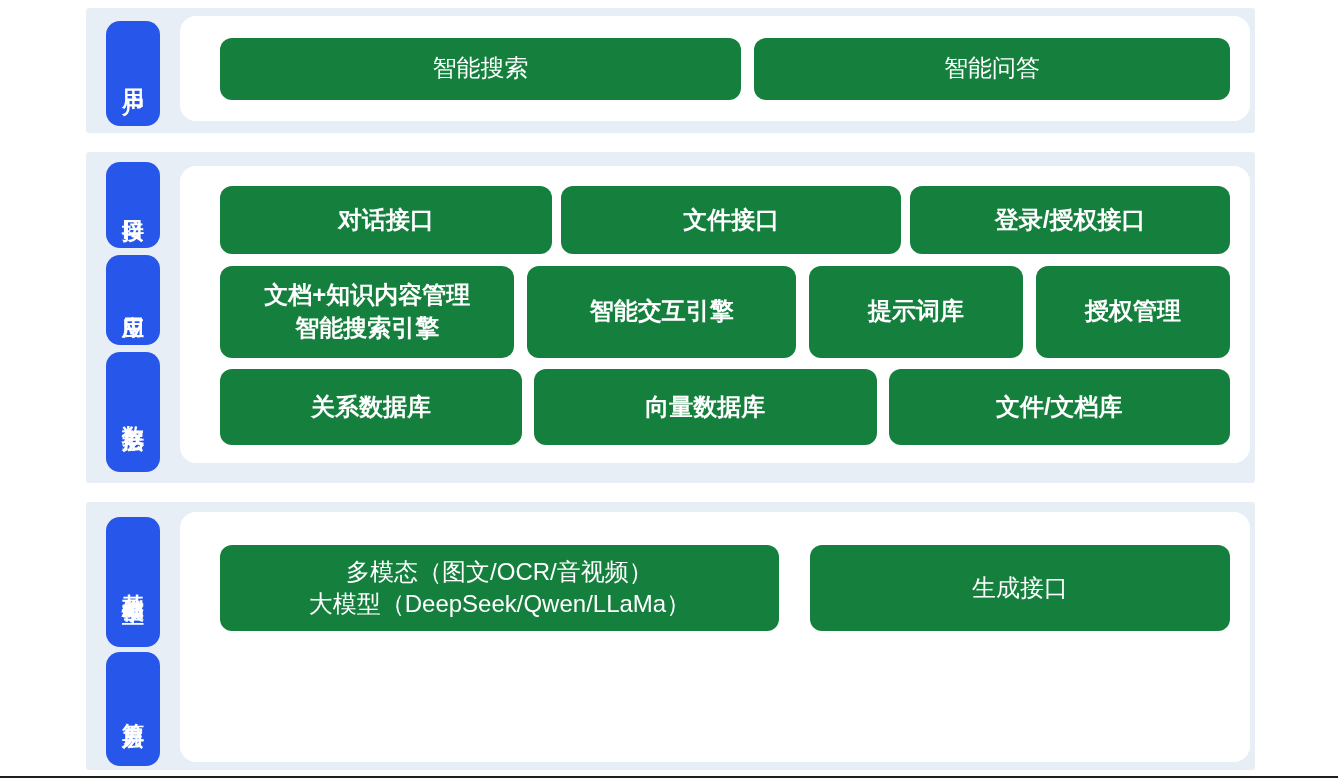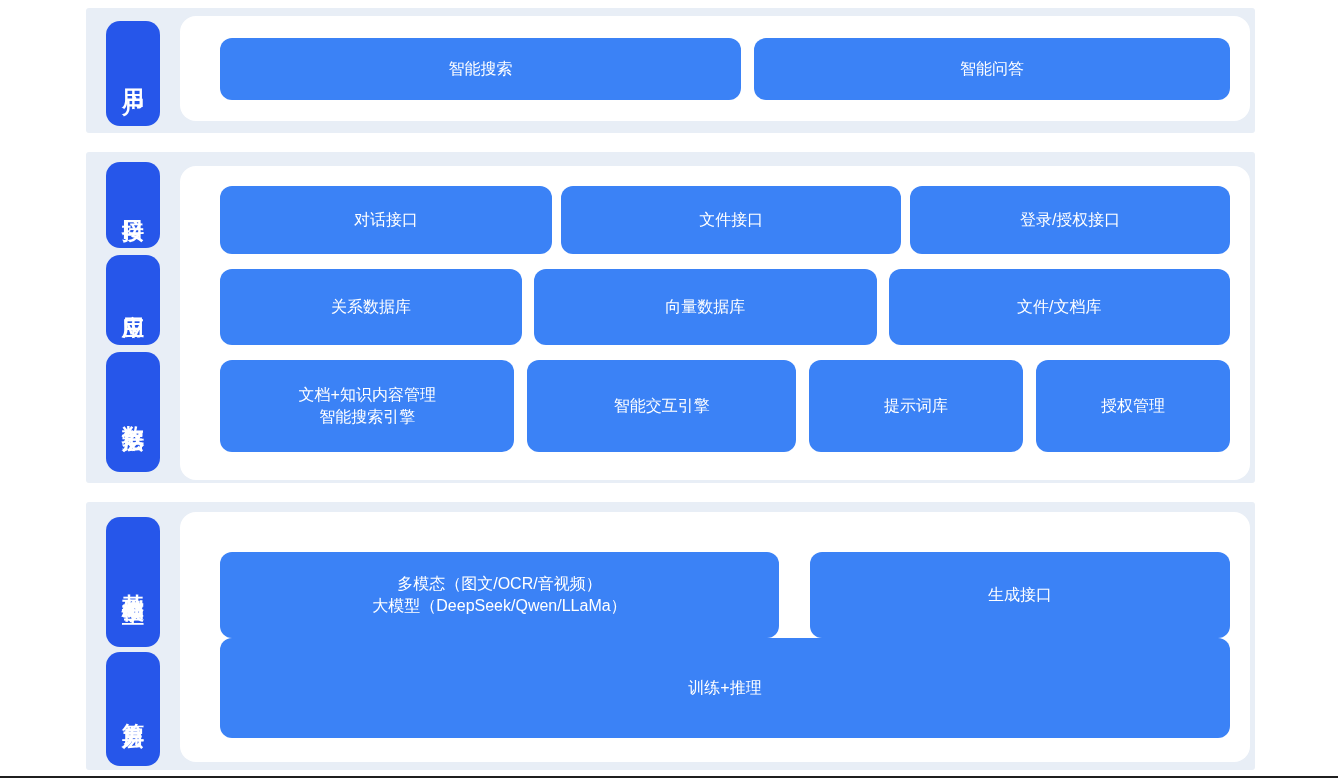--- a/index.html
+++ b/index.html
@@ -29,33 +29,33 @@
   .pill-app{height:90px;margin-top:7px;}
   .pill-data{height:120px;margin-top:7px;}
   .pill-model{height:130px;margin-top:15px;}
   .pill-compute{height:114px;margin-top:5px;}
   .panel{
     flex:1;background:#ffffff;border-radius:16px;margin-right:5px;
     display:flex;flex-direction:column;box-sizing:border-box;
     padding:0 20px 0 40px;
   }
   #band-user .panel{margin-top:8px;margin-bottom:12px;justify-content:center;}
-  #band-middle .panel{margin-top:14px;margin-bottom:3px;padding-top:20px;padding-bottom:28px;justify-content:space-between;}
-  #band-bottom .panel{margin-top:10px;margin-bottom:8px;padding-top:26px;padding-bottom:24px;justify-content:flex-end;}
+  #band-middle .panel{margin-top:14px;margin-bottom:20px;padding-top:20px;padding-bottom:18px;justify-content:space-between;font-weight:bold;}
+  #band-bottom .panel{margin-top:10px;margin-bottom:8px;padding-top:26px;padding-bottom:24px;justify-content:center;}
   .row{display:flex;}
   .row-user{height:62px;gap:13px;}
   .row-api{height:68px;gap:9px;}
   .row-app{height:92px;gap:13px;}
   .row-data{height:76px;gap:12px;}
   .row-model{height:86px;gap:31px;}
   .row-compute{height:100px;gap:14px;}
   .node{
-    background:#3b82f6;border-radius:12px;color:#ffffff;
+    background:#15803d;border-radius:12px;color:#ffffff;
     display:flex;align-items:center;justify-content:center;
-    text-align:center;font-size:16px;line-height:1.35;
+    text-align:center;font-size:24px;line-height:1.35;
     white-space:pre-line;padding:0 6px;box-sizing:border-box;
   }
   .bottom-line{position:absolute;left:0;top:776px;width:1338px;height:2px;background:#1f1f1f;}
 </style>
 </head>
 <body>
 
 <div class="stage">
 
   <div class="band" id="band-user">
@@ -75,46 +75,45 @@
       <div class="pill pill-api">接口</div>
       <div class="pill pill-app">应用</div>
       <div class="pill pill-data">数据层</div>
     </div>
     <div class="panel">
       <div class="row row-api">
         <div class="node" style="flex:204 0 0">对话接口</div>
         <div class="node" style="flex:209 0 0">文件接口</div>
         <div class="node" style="flex:196 0 0">登录/授权接口</div>
       </div>
-      <div class="row row-data">
-        <div class="node" style="flex:301 0 0">关系数据库</div>
-        <div class="node" style="flex:343 0 0">向量数据库</div>
-        <div class="node" style="flex:342 0 0">文件/文档库</div>
-      </div>
       <div class="row row-app">
         <div class="node" style="flex:295 0 0">文档+知识内容管理
 智能搜索引擎</div>
         <div class="node" style="flex:268 0 0">智能交互引擎</div>
         <div class="node" style="flex:211 0 0">提示词库</div>
         <div class="node" style="flex:190 0 0">授权管理</div>
+      </div>
+      <div class="row row-data">
+        <div class="node" style="flex:301 0 0">关系数据库</div>
+        <div class="node" style="flex:343 0 0">向量数据库</div>
+        <div class="node" style="flex:342 0 0">文件/文档库</div>
       </div>
     </div>
   </div>
 
   <div class="band" id="band-bottom">
     <div class="label-col">
       <div class="pill pill-model">基础模型</div>
       <div class="pill pill-compute">算力层</div>
     </div>
     <div class="panel">
       <div class="row row-model">
         <div class="node" style="flex:394 0 0">多模态（图文/OCR/音视频）
 大模型（DeepSeek/Qwen/LLaMa）</div>
         <div class="node" style="flex:294 0 0">生成接口</div>
       </div>
       <div class="row row-compute">
-        <div class="node" style="flex:462 0 0">训练+推理</div>
       </div>
     </div>
   </div>
 
   <div class="bottom-line"></div>
 </div>
 
 </body></html>

